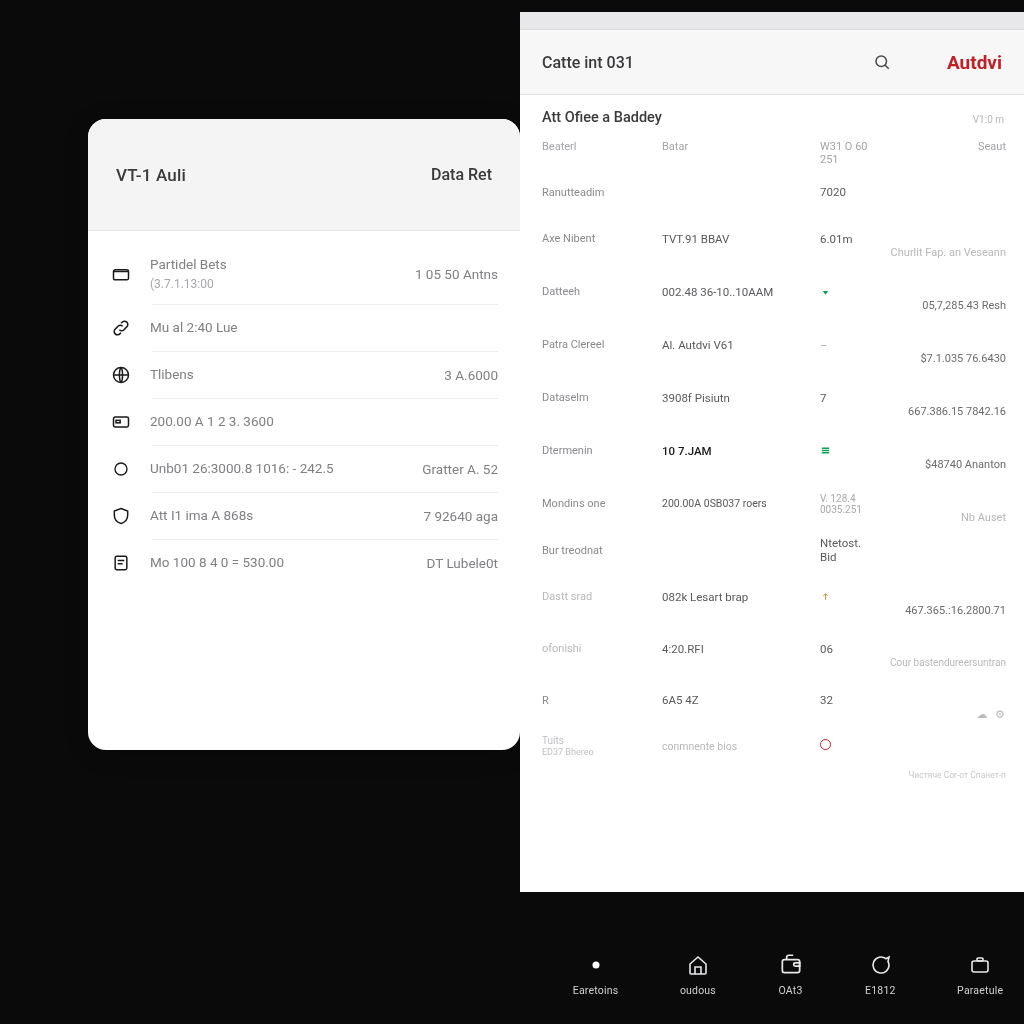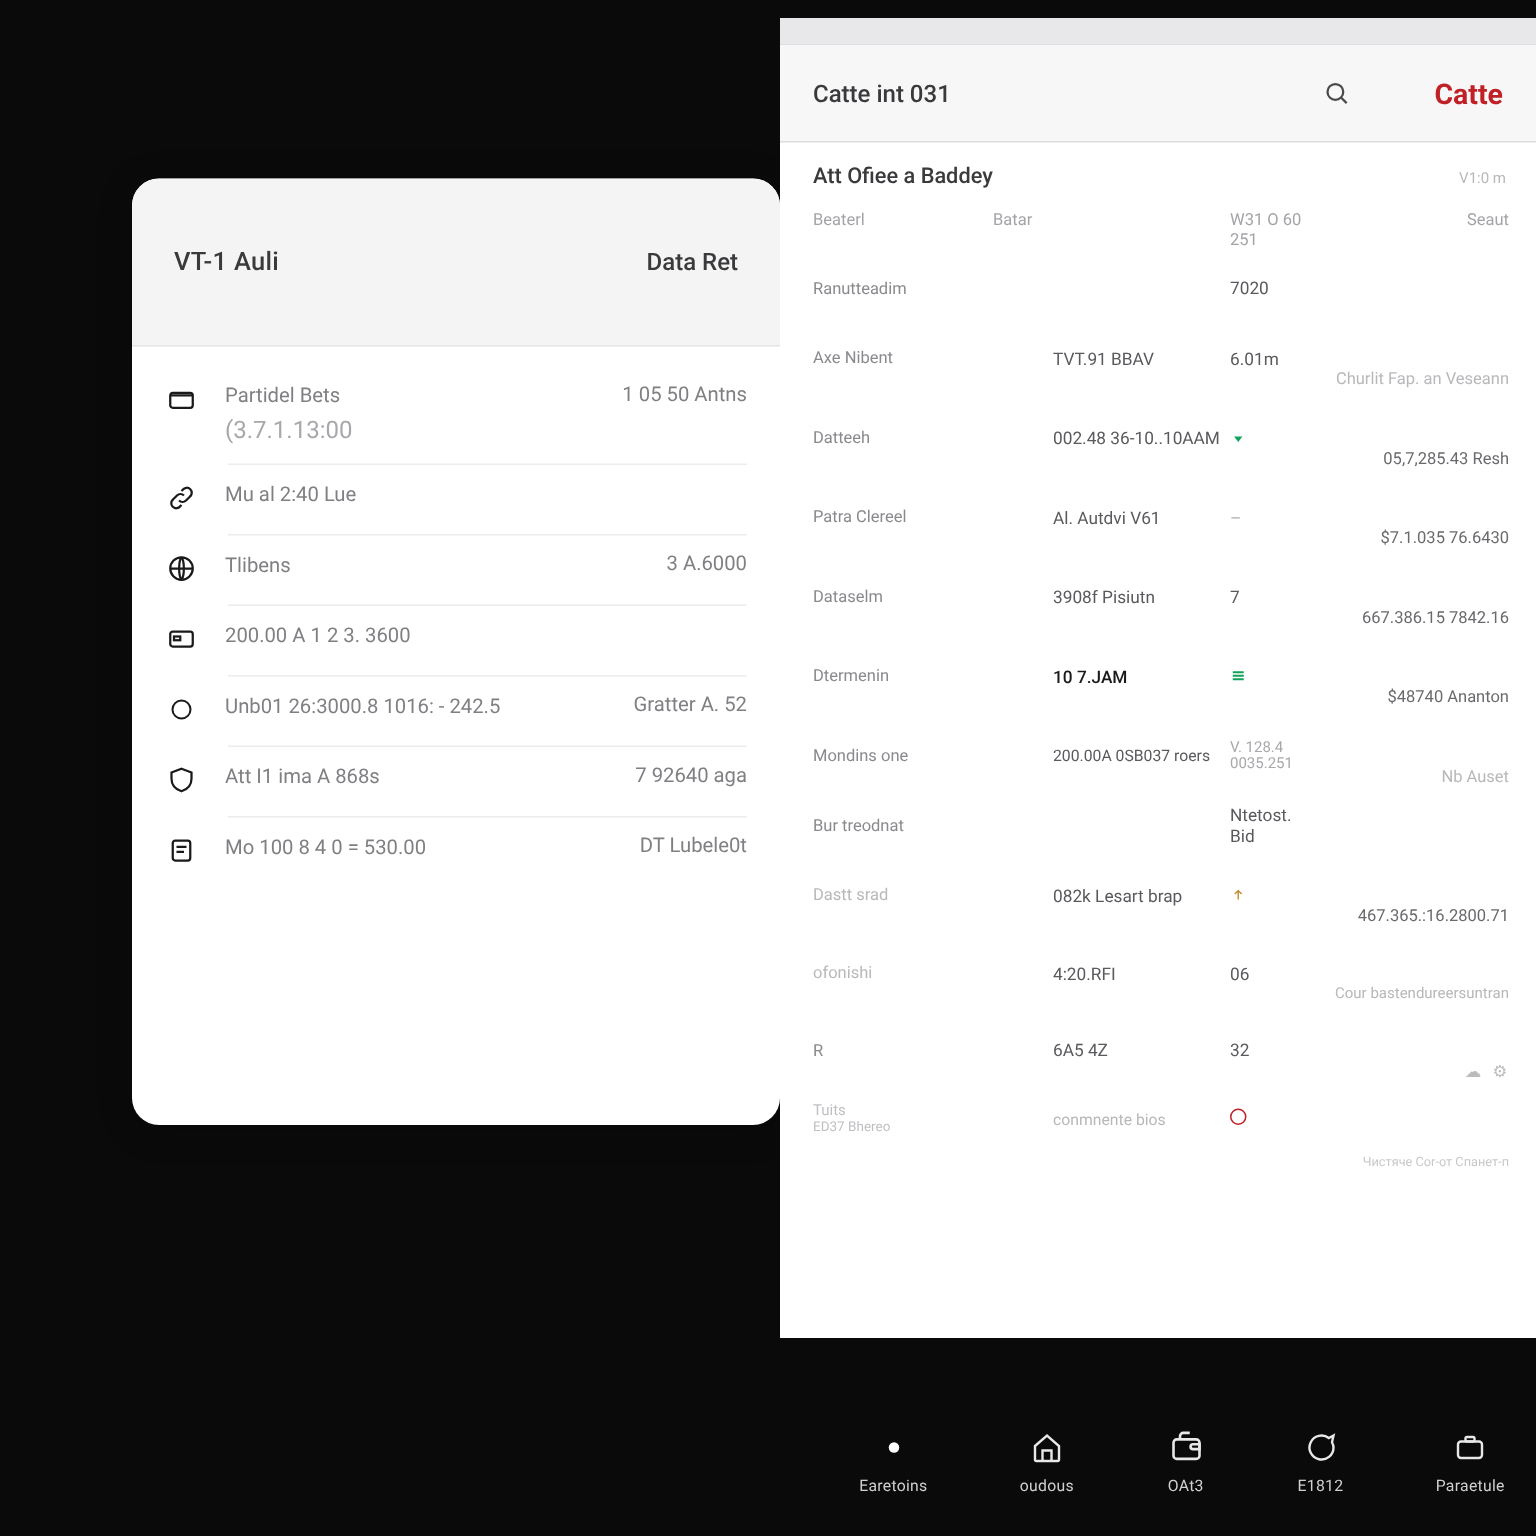--- a/index.html
+++ b/index.html
@@ -11,25 +11,25 @@
   background: #fff; border-radius: 18px; overflow: hidden; box-shadow: 0 4px 24px rgba(0,0,0,0.2);
 }
 .win-left .titlebar {
   height: 112px; background: #f4f4f5; border-bottom: 1px solid #e6e6e8;
   padding: 0 28px; display: flex; align-items: center; justify-content: space-between;
 }
 .win-left .titlebar .t1 { font-size: 17px; color: #3a3a3c; font-weight: 500; letter-spacing: .2px; }
 .win-left .titlebar .t2 { font-size: 16px; color: #3a3a3c; font-weight: 500; }
 .win-left .list { padding: 14px 0 0 0; }
 .win-left .row {
-  display: flex; align-items: flex-start; padding: 10px 22px; min-height: 44px; gap: 18px;
+  display: flex; align-items: center; padding: 10px 22px; min-height: 44px; gap: 18px;
 }
 .win-left .row .ico { width: 22px; height: 22px; color: #1a1a1a; flex: 0 0 22px; display:flex;align-items:center;justify-content:center;}
 .win-left .row .col1 { flex: 1; color: #808084; font-size: 13.5px; line-height: 1.4; }
-.win-left .row .col1 .sub { color: #a8a8ac; font-size: 16px; margin-top: 2px; display:block;}
+.win-left .row .col1 .sub { color: #a8a8ac; font-size: 12px; margin-top: 2px; display:block;}
 .win-left .row .col2 { color: #808084; font-size: 13.5px; text-align: right; white-space: nowrap; }
 .win-left .divider { height: 1px; background: #ececee; margin: 1px 22px 1px 64px; }
 
 
 .win-right {
   position: absolute; left: 520px; top: 12px; width: 504px; height: 880px;
   background: #fff; overflow: hidden;
 }
 .win-right .topgap { height: 17px; background: #e8e8ea; }
 .win-right .headerbar {
@@ -38,21 +38,21 @@
 }
 .win-right .headerbar .htitle { font-size: 16px; color: #3a3a3c; font-weight: 500; flex: 1;}
 .win-right .headerbar .search { width: 18px; height: 18px; color: #4a4a4c; }
 .win-right .headerbar .brand { font-size: 19px; font-weight: 700; color: #c02126; margin-left: 44px; }
 .win-right .content { padding: 14px 18px 0 22px; }
 .win-right .panel-title { font-size: 14.5px; color: #3a3a3c; font-weight: 500; margin-bottom: 6px; }
 .win-right .panel-meta { font-size: 10px; color: #b8b8bb; position: absolute; right: 20px; top: 102px; }
 .win-right .thead { display: grid; grid-template-columns: 120px 98px 60px 56px 1fr; font-size: 11px; color: #a4a4a8; padding: 8px 0 6px 0; }
 .win-right .trow { display: grid; grid-template-columns: 120px 158px 56px 1fr; font-size: 11.5px; color: #5a5a5e; padding: 6px 0; align-items: center; min-height: 26px; }
 .win-right .trow .c0 { color: #8a8a8e; font-size: 11px; }
-.win-right .trow .c1 { color: #5a5a5e; margin-left: 40px; }
+.win-right .trow .c1 { color: #5a5a5e; }
 .win-right .trow .c2 { text-align: left; }
 .win-right .trow .c3 { text-align: right; color: #6a6a6e; font-size: 11px; white-space: nowrap; margin-top: 28px; }
 .win-right .trow .dark { color: #1a1a1a; font-weight: 500; }
 .ind-up { color: #12a35a; }
 .ind-down { color: #d23a2e; }
 .ind-up-arrow { color: #c08a2a; }
 .ind-circle { width: 11px; height: 11px; border: 1.5px solid #c02126; border-radius: 50%; display: inline-block; }
 .mini-icons { display: flex; gap: 6px; justify-content: flex-end; }
 .mini-icons span { width: 12px; height: 12px; opacity: .45; display:inline-flex;align-items:center;justify-content:center;font-size:11px;}
 .footer-note { font-size: 8.5px; color: #c8c8cb; text-align: right; padding: 4px 18px 0 0; }
@@ -169,21 +169,21 @@
 <div class="win-right">
   <div class="topgap"></div>
   <div class="headerbar">
     <span class="htitle">Catte int 031</span>
     <span class="search">
       <svg width="18" height="18" viewBox="0 0 24 24" fill="none" stroke="currentColor" stroke-width="2">
           <circle cx="11" cy="11" r="7"></circle>
           <path d="M21 21l-5-5"></path>
         </svg>
     </span>
-    <span class="brand">Catte</span>
+    <span class="brand">Autdvi</span>
   </div>
 
   <div class="content">
     <div class="panel-title">Att Ofiee a Baddey</div>
     <div class="panel-meta">V1:0 m</div>
 
     <div class="thead">
       <span>Beaterl</span>
       <span>Batar</span>
       <span></span>

